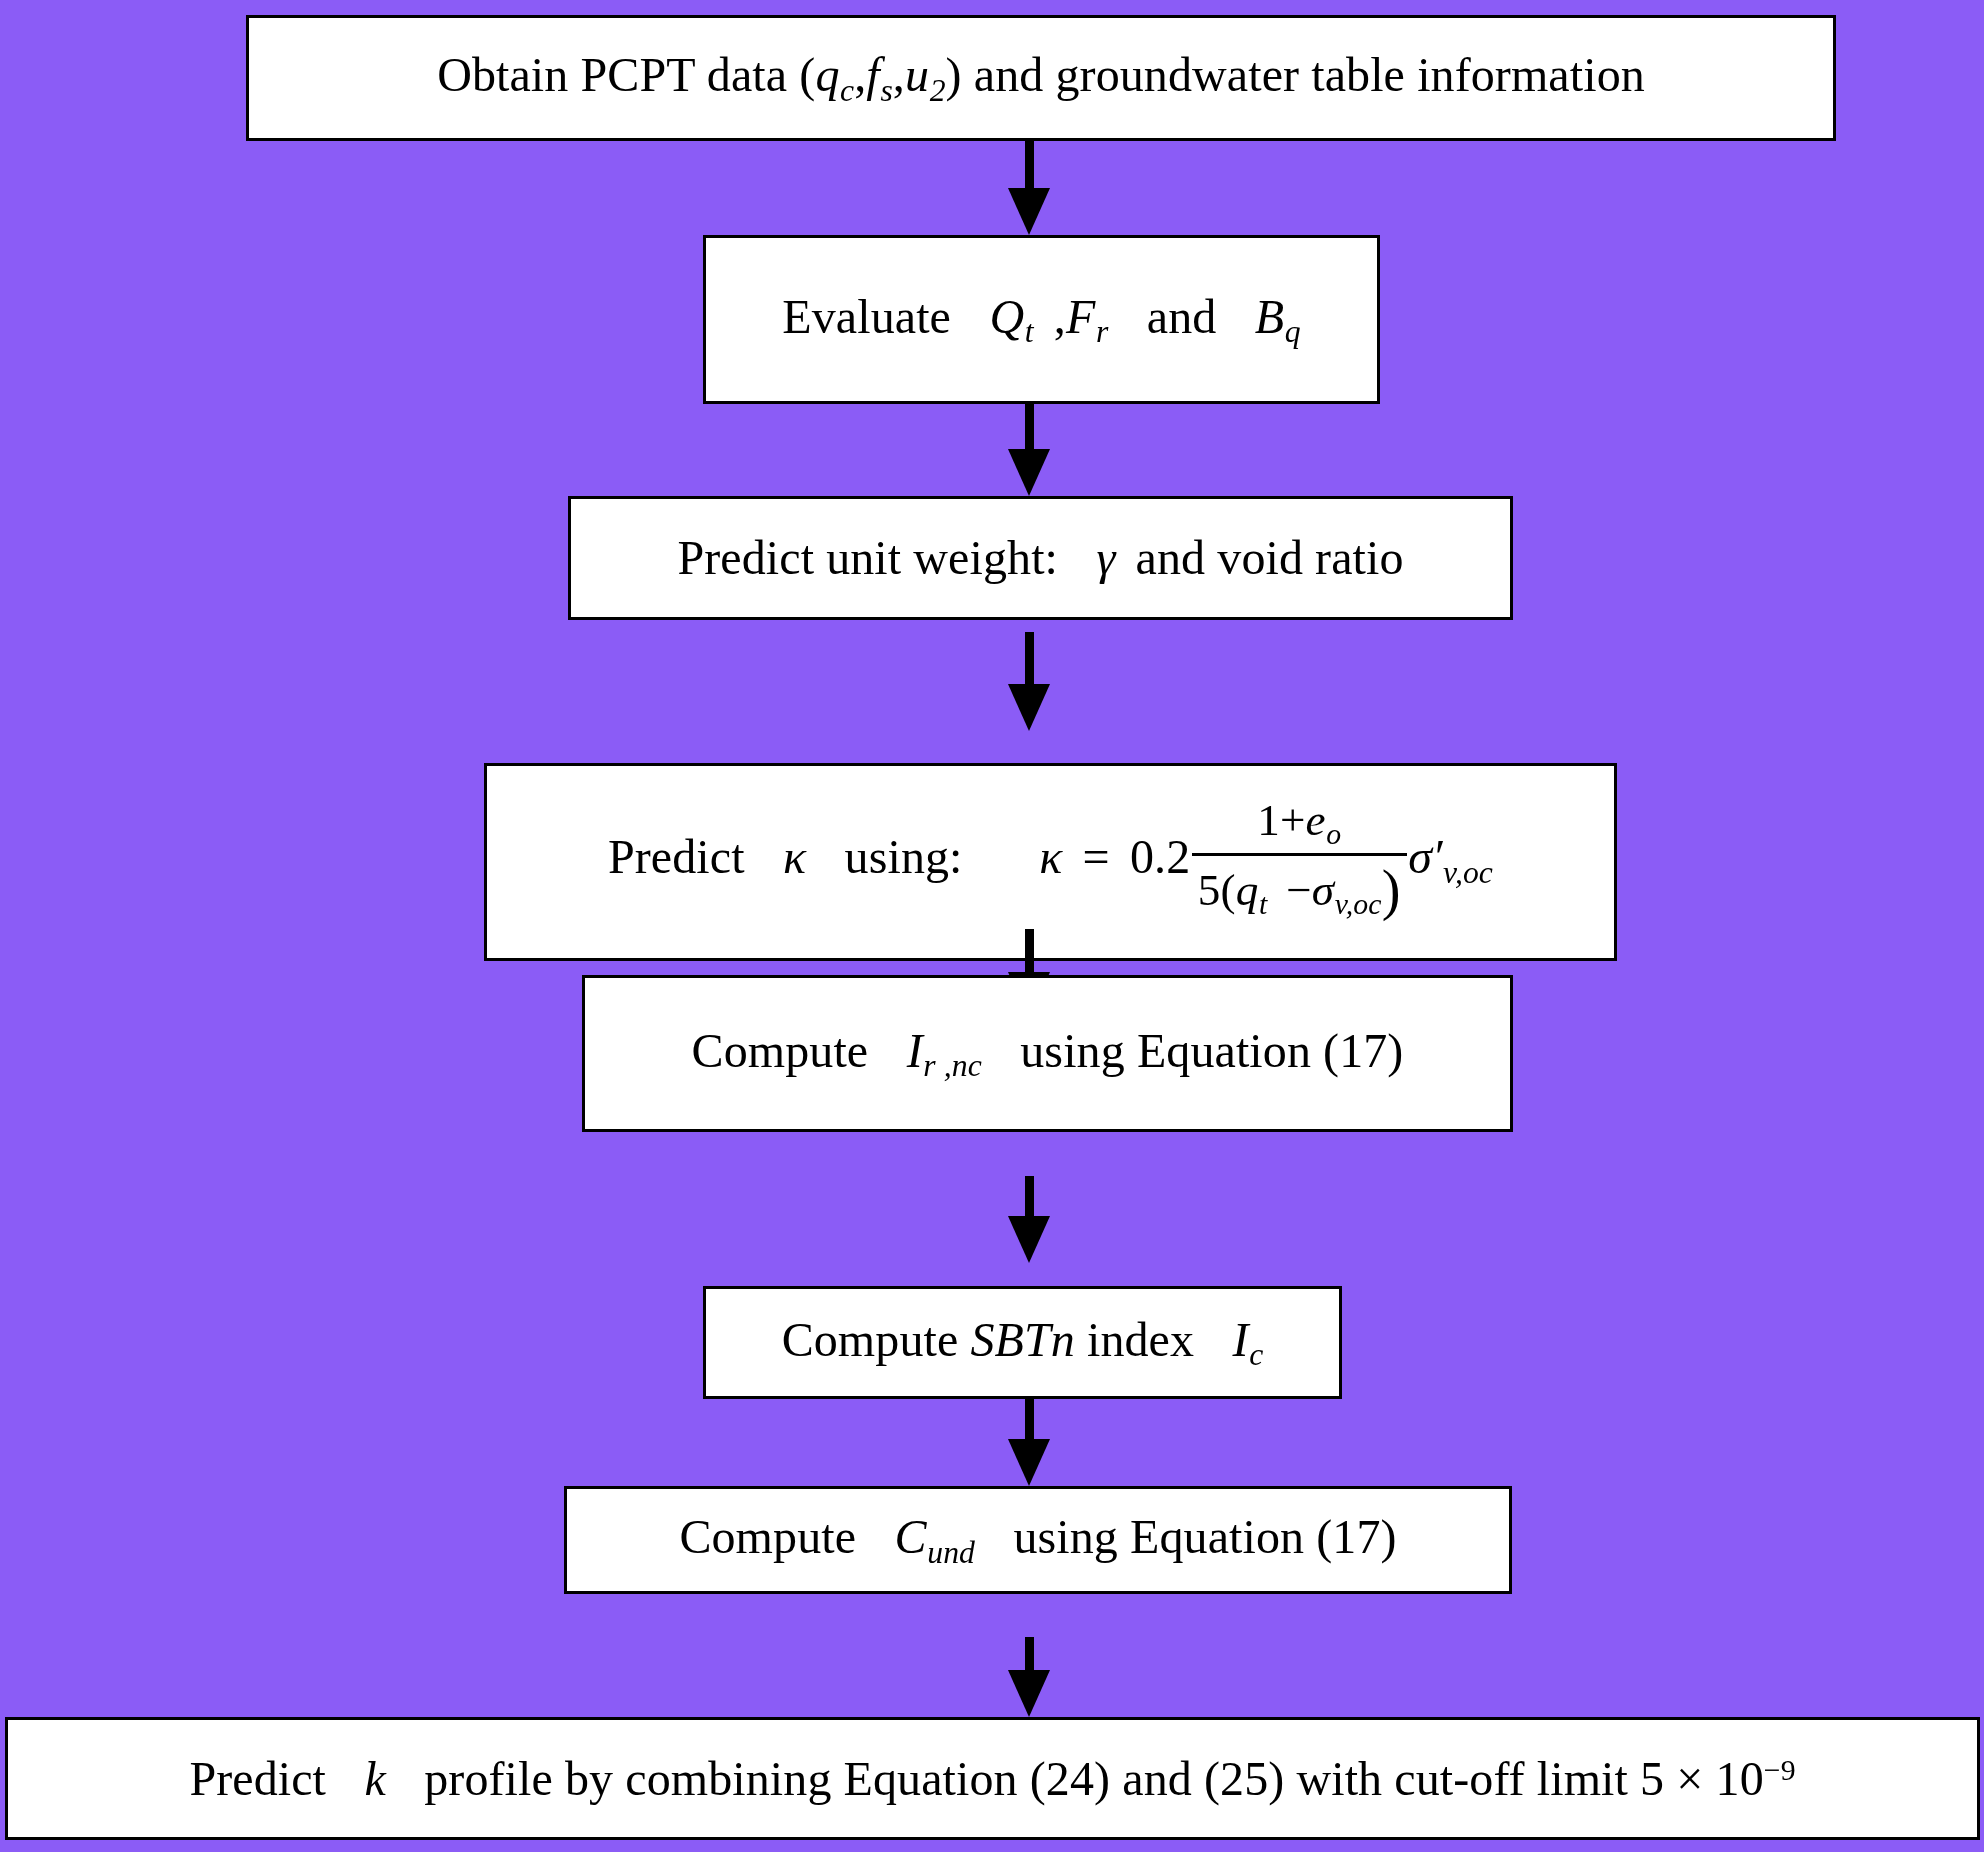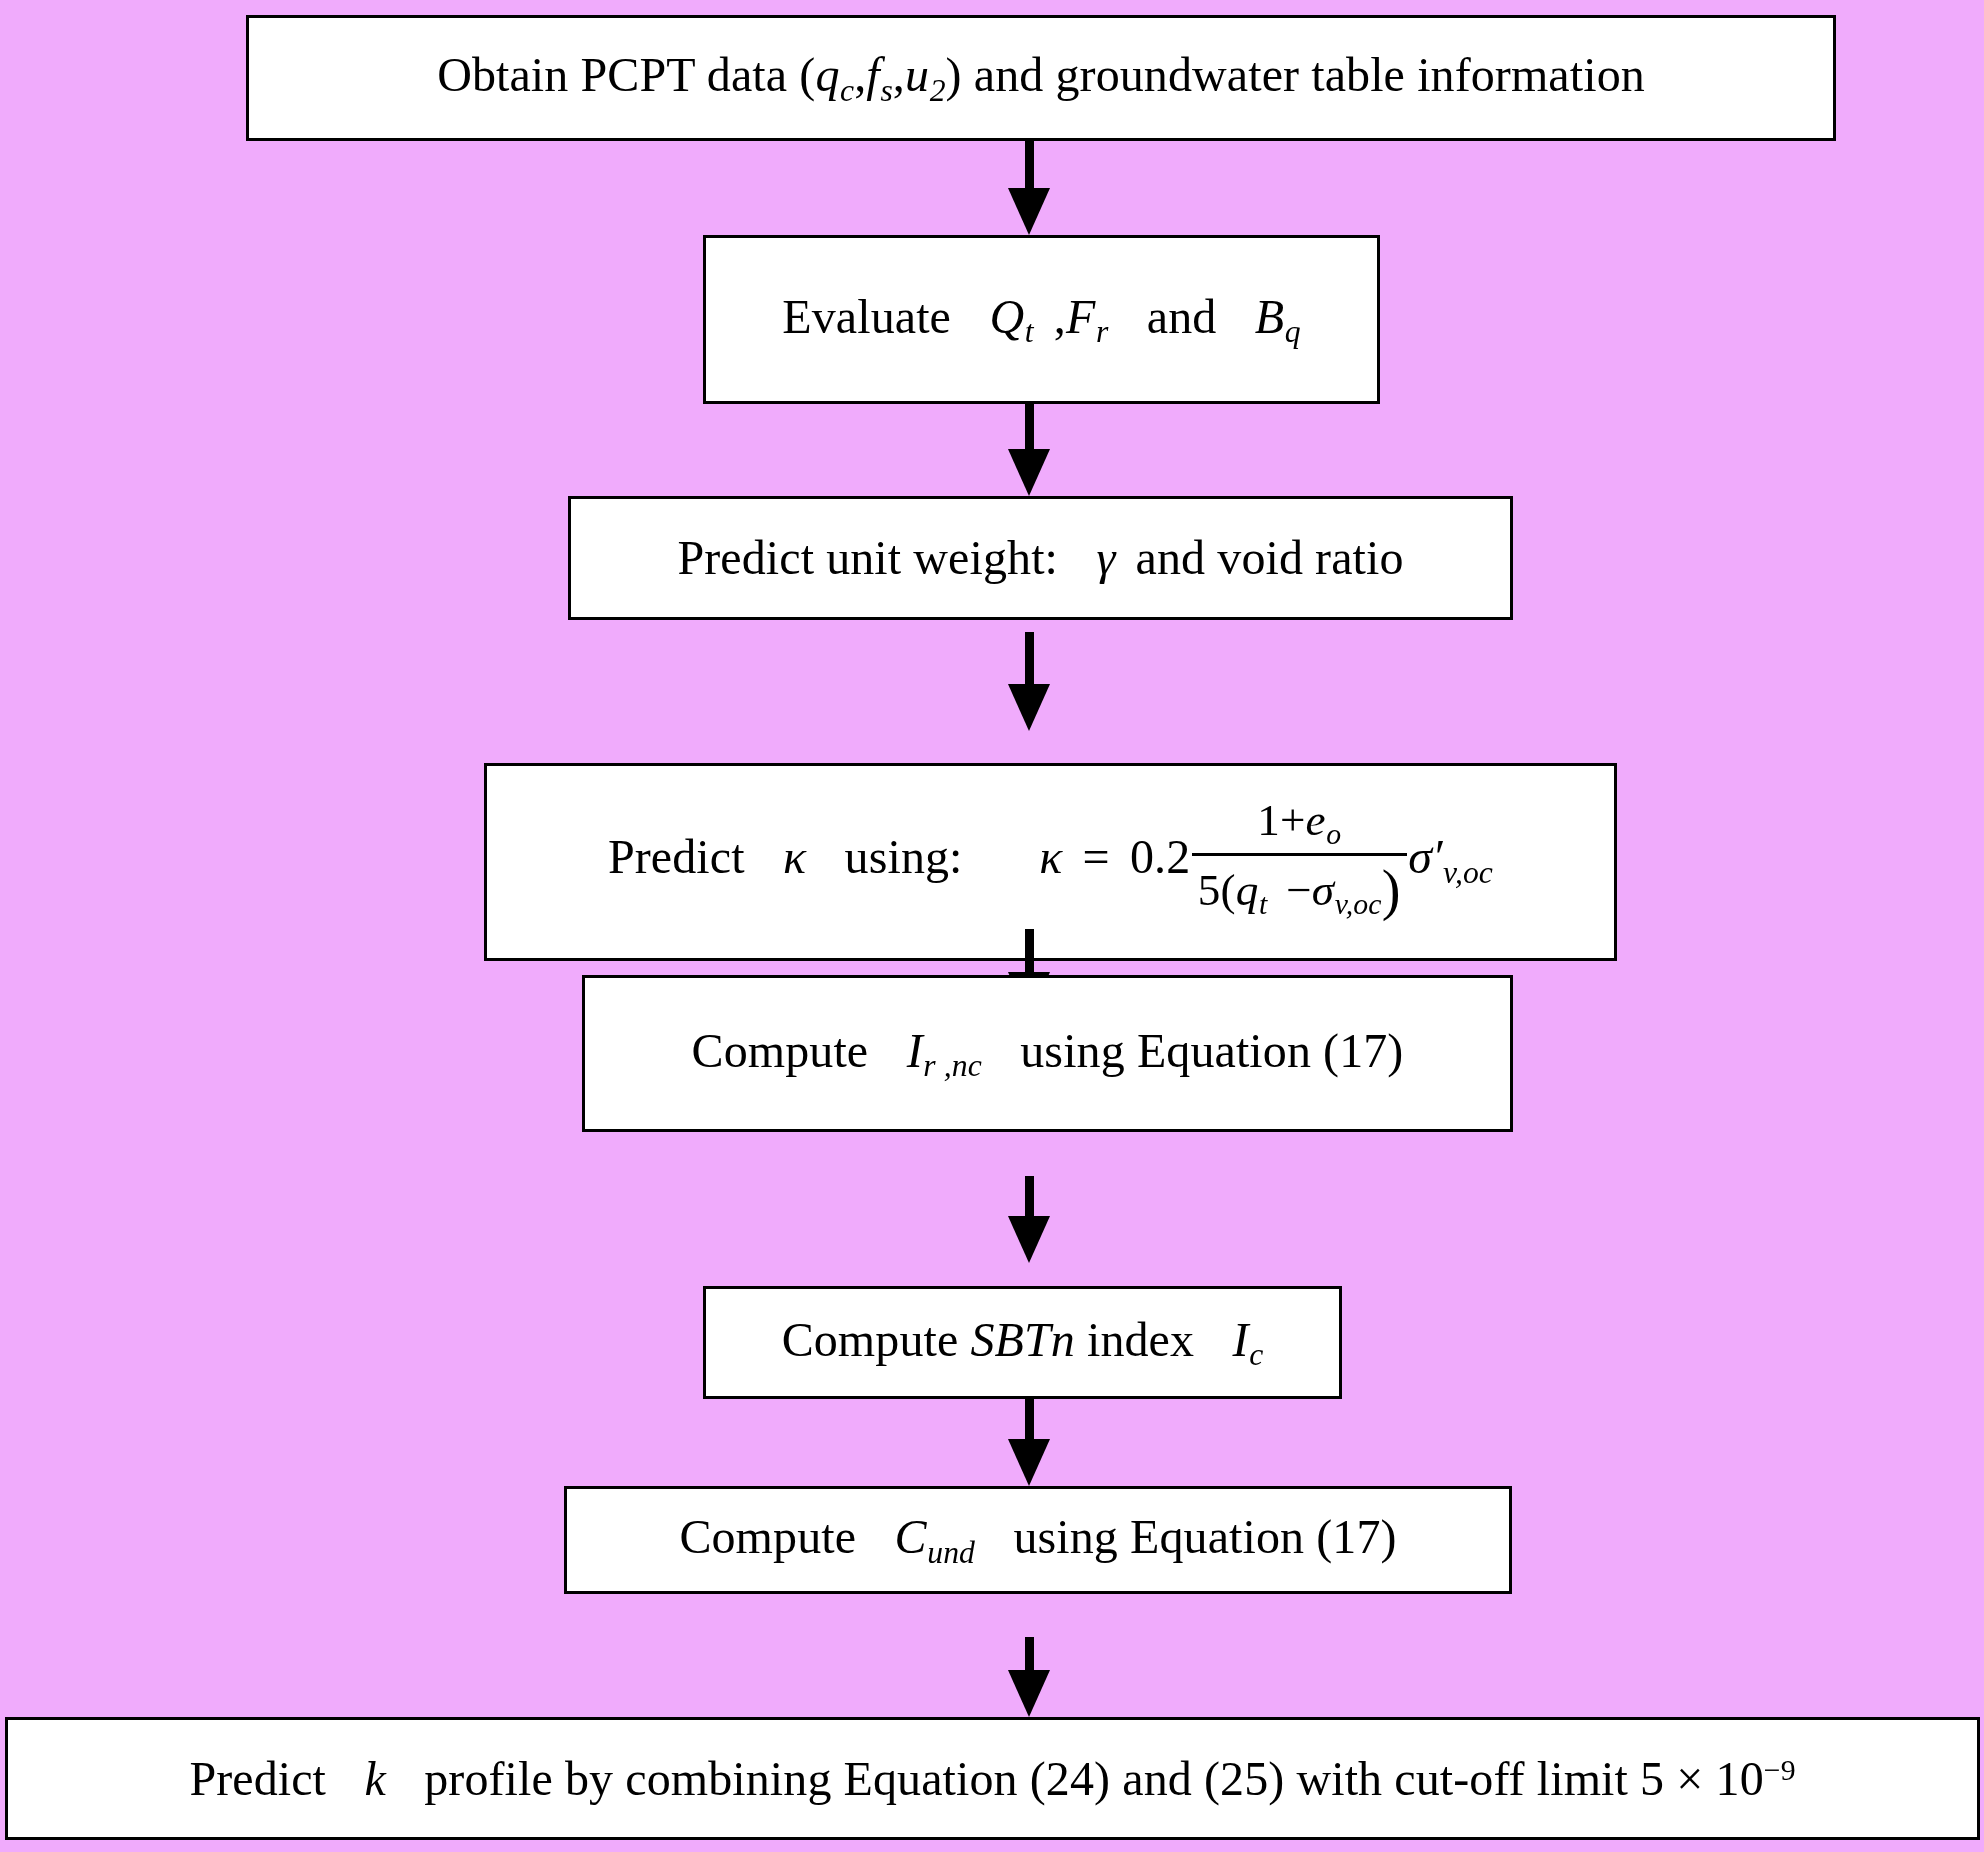--- a/index.html
+++ b/index.html
@@ -8,21 +8,21 @@
     background: #ffffff;
   }
   body {
     font-family: "Liberation Serif", "DejaVu Serif", serif;
     color: #000000;
   }
   #canvas {
     position: relative;
     width: 1985px;
     height: 1853px;
-    background: #f0abfc;
+    background: #8b5cf6;
     overflow: hidden;
   }
   .node {
     position: absolute;
     box-sizing: border-box;
     border: 3.8px solid #000000;
     background: #ffffff;
     display: flex;
     align-items: center;
     justify-content: center;

